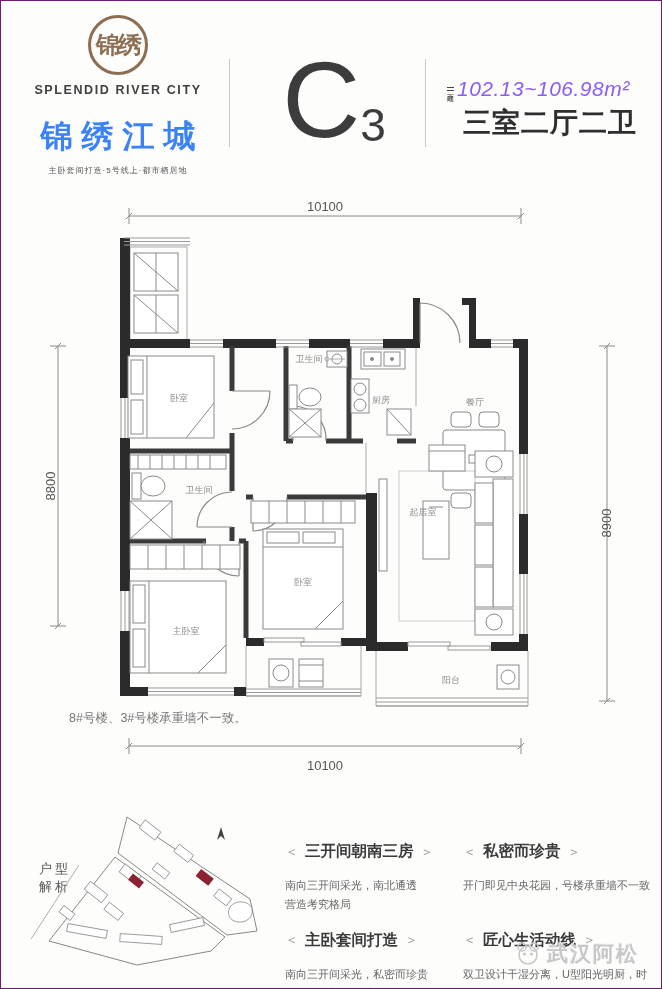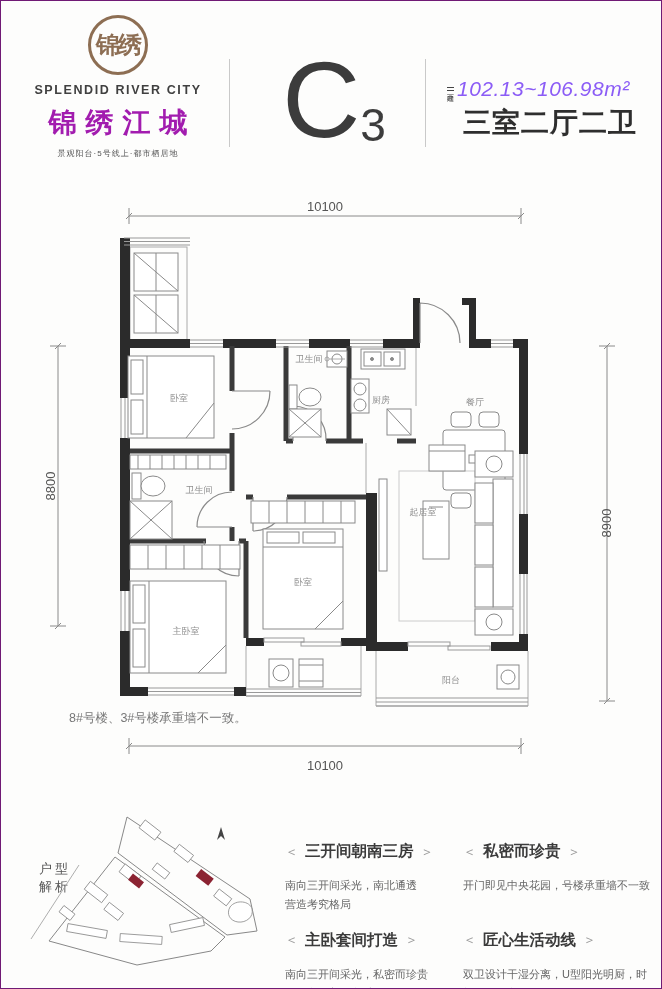--- a/index.html
+++ b/index.html
@@ -5,22 +5,22 @@
   * { margin:0; padding:0; box-sizing:border-box; }
   body { background:#e9e9e9; font-family:"Liberation Sans", sans-serif; }
   .page{ position:relative; width:662px; height:989px; margin:0 auto; background:#fdfdfc;
          overflow:hidden; border:1px solid #701a75; }
   
   .logo-block{ position:absolute; left:22px; top:10px; width:190px; text-align:center; }
   .seal{ width:60px; height:60px; margin:4px auto 8px; border:3px solid #8d6e53; border-radius:50%;
          display:flex; align-items:center; justify-content:center;
          color:#8d6e53; font-family:"DejaVu Serif", serif; font-weight:bold; font-size:24px; letter-spacing:-2px;}
   .brand-en{ font-size:12.5px; font-weight:bold; letter-spacing:1.6px; color:#404040; white-space:nowrap;}
-  .brand-cn{ margin-top:7px; font-family:"DejaVu Serif", serif; font-size:28px; font-weight:bold;
-             color:#a21caf; letter-spacing:9px; text-indent:9px; white-space:nowrap;}
+  .brand-cn{ margin-top:18px; font-family:"DejaVu Serif", serif; font-size:32px; font-weight:bold;
+             color:#3b82f6; letter-spacing:9px; text-indent:9px; white-space:nowrap;}
   .tagline{ margin-top:6px; font-size:8px; color:#555; letter-spacing:1px; white-space:nowrap;}
   .vdiv{ position:absolute; width:1px; background:#c9c9c9; }
   .vdiv1{ left:228px; top:58px; height:88px; }
   .vdiv2{ left:424px; top:58px; height:88px; }
   .unit-code{ position:absolute; left:258px; top:48px; width:150px; display:flex;
               align-items:flex-end; justify-content:center; color:#3c3c3c; }
   .unit-code .letter{ font-size:108px; line-height:0.95; font-weight:500; }
   .unit-code .num{ font-size:46px; line-height:1.15; font-weight:500; }
   .area-row{ position:absolute; left:446px; top:76px; display:flex; align-items:center; gap:3px;}
   .area-tag{ writing-mode:vertical-rl; text-orientation:upright; font-size:7px; line-height:1;
@@ -46,21 +46,21 @@
 <body>
 
 <div class="page">
 
   <div class="logo-block">
     <div class="seal">
       <span>锦绣</span>
     </div>
     <div class="brand-en">SPLENDID RIVER CITY</div>
     <div class="brand-cn">锦绣江城</div>
-    <div class="tagline">景观阳台·5号线上·都市栖居地</div>
+    <div class="tagline">主卧套间打造·5号线上·都市栖居地</div>
   </div>
 
   <div class="vdiv vdiv1"></div>
   <div class="unit-code">
     <span class="letter">C</span>
     <span class="num">3</span>
   </div>
   <div class="vdiv vdiv2"></div>
 
   <div class="area-row">
@@ -317,14 +317,24 @@
     <div class="feature">
       <div class="feature-title">
         <span class="bracket">＜</span>
         <span>匠心生活动线</span>
         <span class="bracket">＞</span>
       </div>
       <div class="feature-desc">双卫设计干湿分离，U型阳光明厨，时刻把控匠心</div>
     </div>
   </div>
 
+  <div class="watermark">
+    <svg width="28" height="28" viewBox="0 0 28 28">
+      <circle cx="9" cy="7" r="4" fill="none" stroke="#c7c7c7" stroke-width="1.5"></circle>
+      <circle cx="21" cy="7" r="4" fill="none" stroke="#c7c7c7" stroke-width="1.5"></circle>
+      <circle cx="15" cy="15" r="9" fill="none" stroke="#c7c7c7" stroke-width="1.5"></circle>
+      <circle cx="11.5" cy="14" r="1.6" fill="#c7c7c7"></circle>
+      <circle cx="18.5" cy="14" r="1.6" fill="#c7c7c7"></circle>
+    </svg>
+    <span>武汉阿松</span>
+  </div>
 
 </div>
 
 </body></html>

